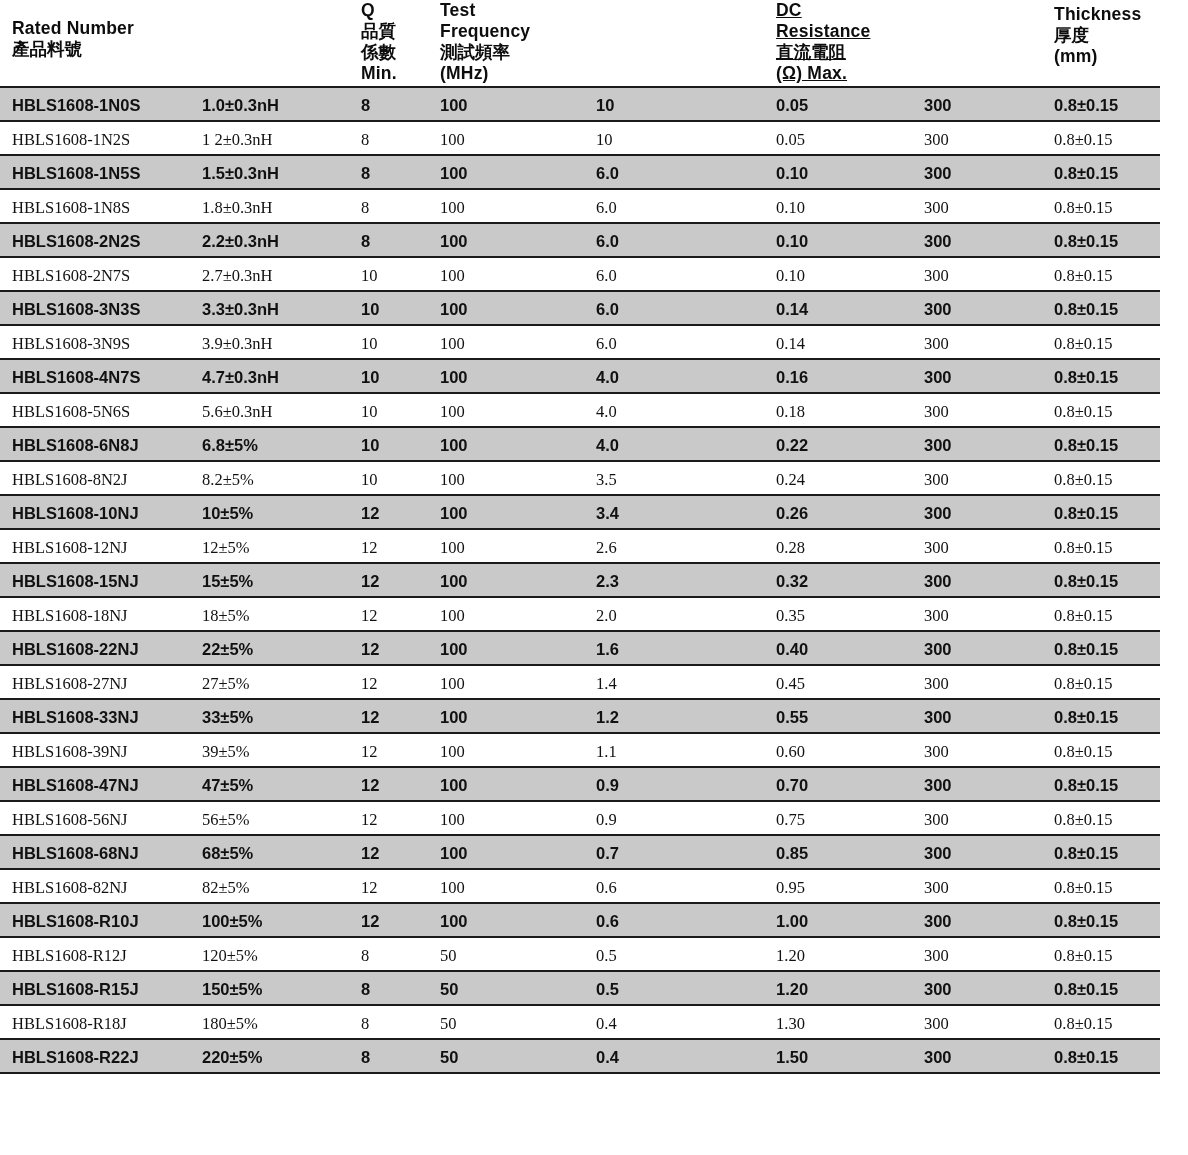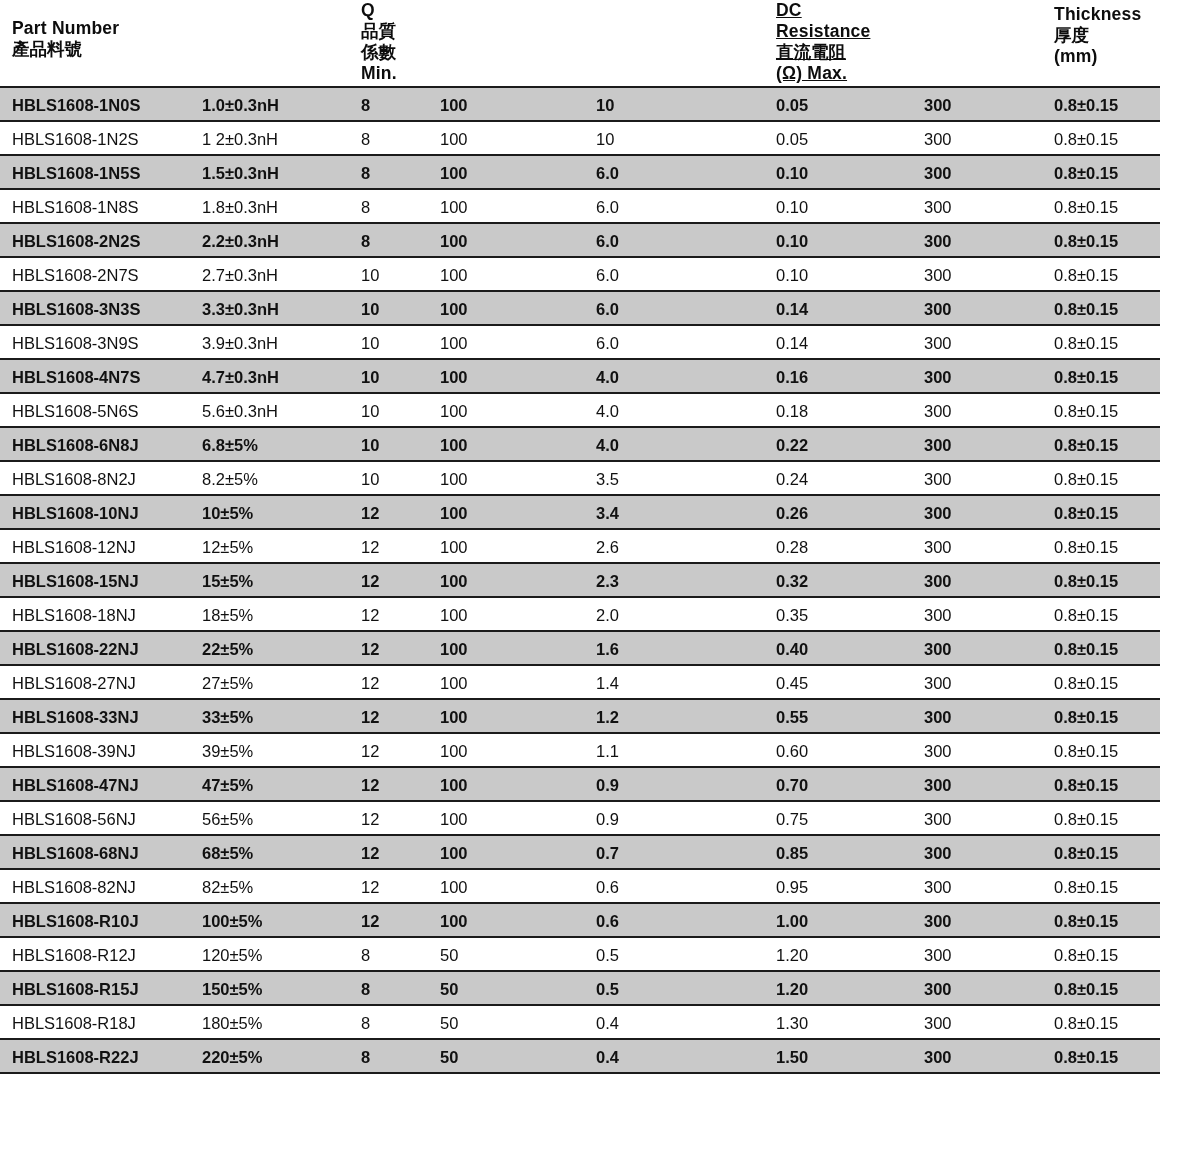--- a/index.html
+++ b/index.html
@@ -71,21 +71,21 @@
     width: 1009px;
   }
   .row {
     position: relative;
     height: 34px;
     width: 1160px;
     box-sizing: border-box;
     border-top: 2px solid #1b1b1b;
   }
   .row.shade { background: #c9c9c9; }
-  .row.plain { background: #ffffff; }
+  .row.plain { background: #ffffff; font-family: Liberation Serif, serif; }
   .row:first-child { border-top: 2px solid #1b1b1b; }
 
   .cell {
     position: absolute;
     top: 8px;
     font-size: 16.5px;
     font-weight: bold;
     line-height: 19px;
     color: #111111;
     white-space: pre;
@@ -113,29 +113,33 @@
     font-family: "DejaVu Sans", "Liberation Sans", sans-serif;
   }
 </style>
 </head>
 <body>
 
 <div class="sheet">
 
   <div class="thead">
 
-    <div class="hcell c0 h-part"><span>Part Number</span>
+    <div class="hcell c0 h-part"><span>Rated Number</span>
 <span class="cjk">產品料號</span></div>
 
 
     <div class="hcell c2 h-q"><span>Q</span>
 <span class="cjk">品質</span>
 <span class="cjk">係數</span>
 <span>Min.</span></div>
 
+    <div class="hcell c3 h-tf"><span>Test</span>
+<span>Frequency</span>
+<span class="cjk">測試頻率</span>
+<span>(MHz)</span></div>
 
 
     <div class="hcell c5 h-dcr"><span>DC</span>
 <span>Resistance</span>
 <span class="cjk">直流電阻</span>
 <span>(Ω) Max.</span></div>
 
 
     <div class="hcell c7 h-th"><span>Thickness</span>
 <span class="cjk">厚度</span>

